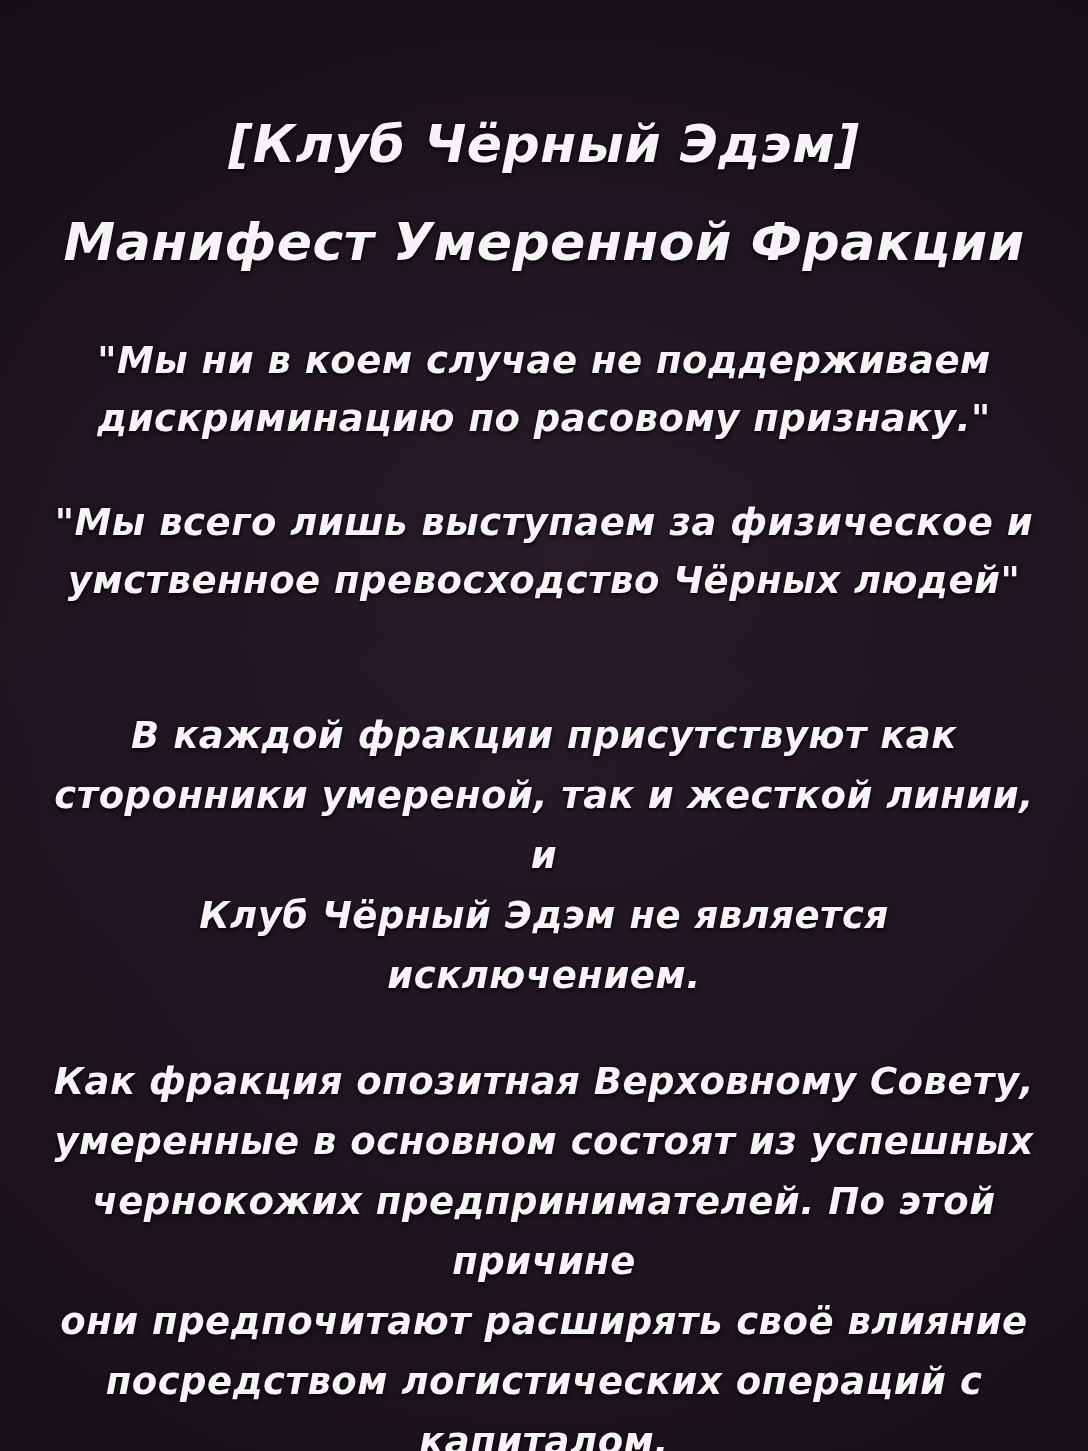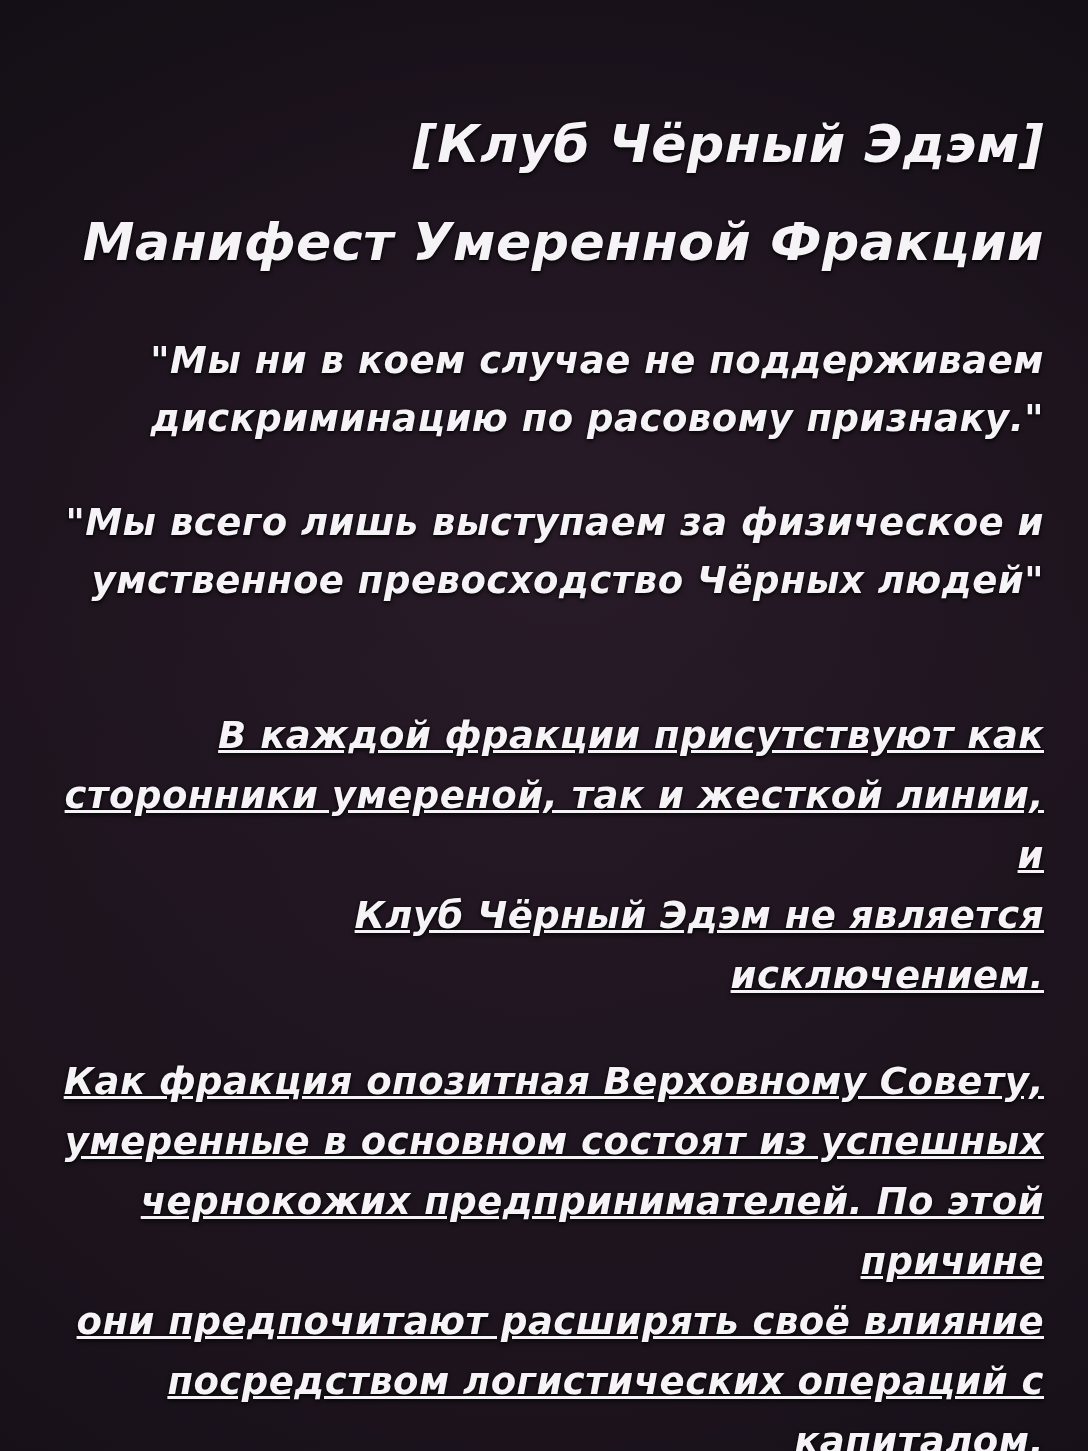--- a/index.html
+++ b/index.html
@@ -13,21 +13,21 @@
     background:
       radial-gradient(ellipse 900px 750px at 52% 38%, rgba(48,32,46,0.55) 0%, rgba(36,24,36,0.35) 45%, rgba(0,0,0,0) 75%),
       radial-gradient(ellipse 1200px 1100px at 50% 55%, #221723 0%, #1c131d 55%, #140f16 85%, #100c12 100%);
     font-family: "DejaVu Sans", sans-serif;
   }
   .page {
     box-sizing: border-box;
     width: 1088px;
     height: 1047px;
     padding: 112px 44px 40px;
-    text-align: right;
+    text-align: center;
     color: #f5f3f5;
   }
   .script {
     font-style: italic;
     font-weight: 700;
     letter-spacing: 0.5px;
     text-shadow: 0 2px 4px rgba(0,0,0,0.85), 0 0 2px rgba(0,0,0,0.6);
     white-space: pre-line;
   }
   .doc-title {
@@ -45,21 +45,20 @@
     line-height: 58px;
     margin: 0 0 46px 0;
   }
   .quote-2 {
     margin-bottom: 96px;
   }
   .para {
     font-size: 37px;
     line-height: 60px;
     margin: 8px 0 46px 0;
-    text-decoration: underline;
   }
 </style>
 </head>
 <body>
 
 <div class="page">
   <h1 class="script doc-title">[Клуб Чёрный Эдэм]</h1>
 
   <h2 class="script doc-subtitle">Манифест Умеренной Фракции</h2>
 

